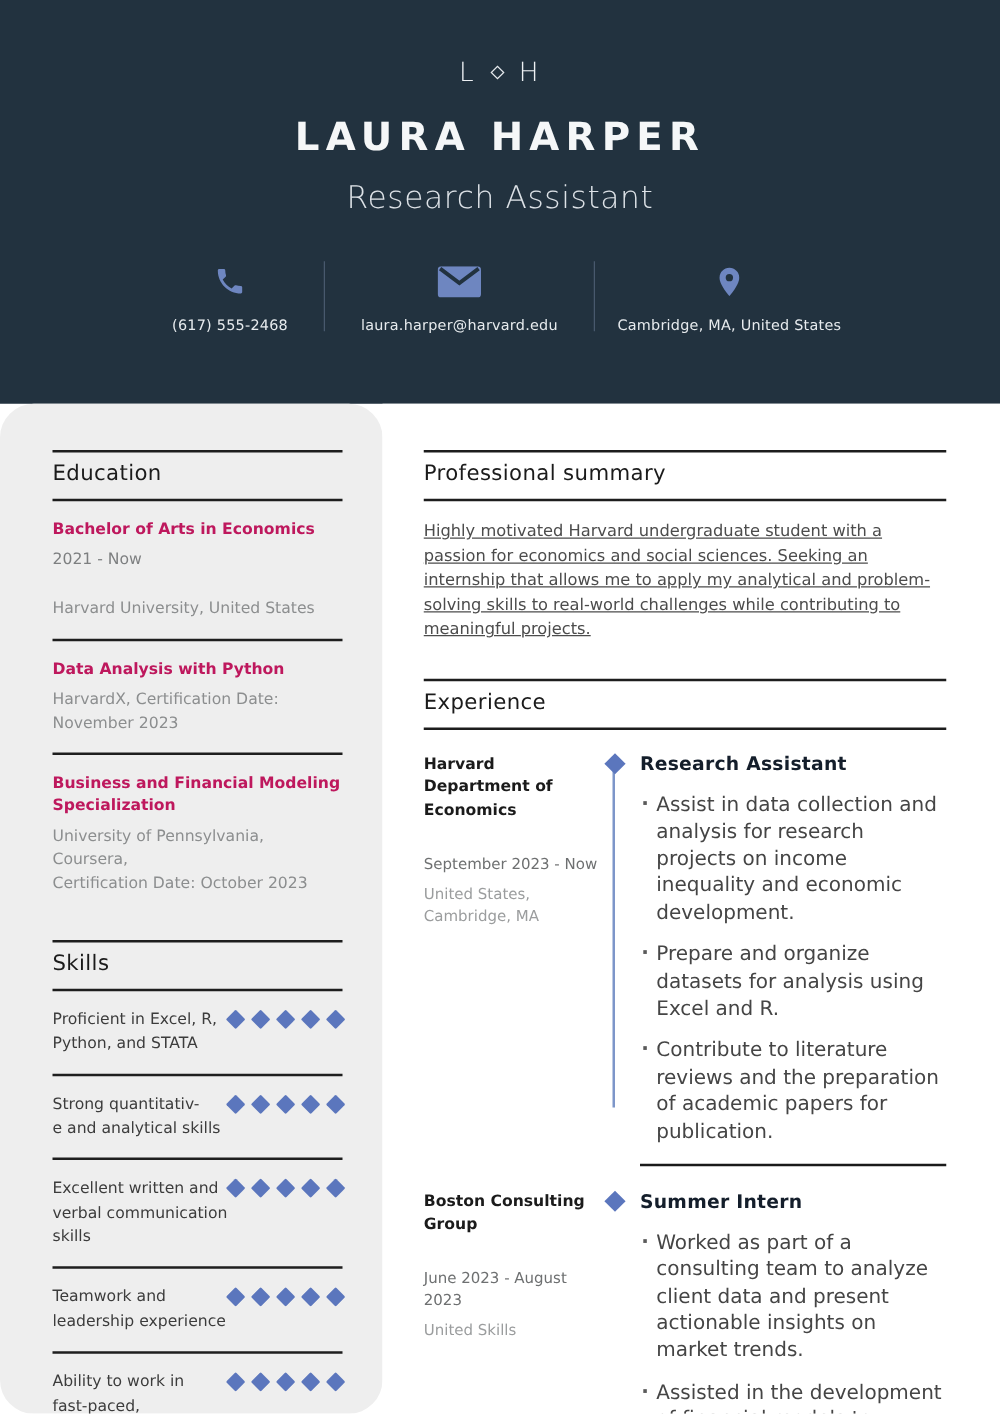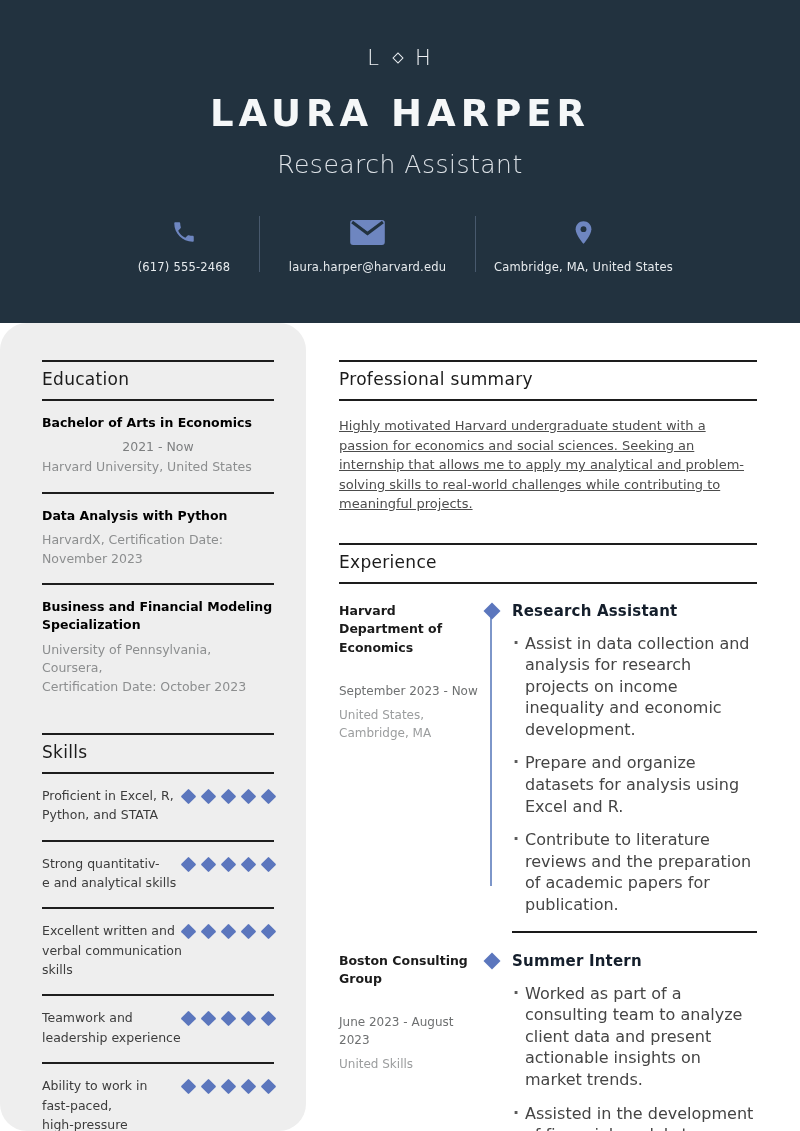--- a/index.html
+++ b/index.html
@@ -5,43 +5,43 @@
   * { margin:0; padding:0; box-sizing:border-box; }
   html,body { background:#ffffff; }
   body { font-family:"DejaVu Sans","Liberation Sans",sans-serif; }
   .page { width:800px; height:1131px; background:#ffffff; overflow:hidden; position:relative; margin:0 auto; }
 
   
   .header { height:323px; background:var(--header-bg,#22323f); text-align:center; color:#f2f4f6; }
   .monogram { padding-top:46px; display:flex; justify-content:center; align-items:center; gap:13px;
               font-size:21px; font-weight:300; color:#edf0f3; letter-spacing:2px; }
   .mono-diamond { width:8px; height:8px; border:1.5px solid #e6eaee; transform:rotate(45deg); display:inline-block; }
-  .name { margin-top:22px; font-size:37px; font-weight:800; letter-spacing:5px; color:#f5f7f8; }
+  .name { margin-top:22px; font-size:31px; font-weight:800; letter-spacing:5px; color:#f5f7f8; }
   .subtitle { margin-top:15px; font-size:25px; font-weight:300; color:#dde2e7; letter-spacing:0.5px; }
 
   .contact-row { margin-top:37px; display:flex; justify-content:center; align-items:stretch; }
   .contact-item { display:flex; flex-direction:column; align-items:center; }
   .ci-phone { width:150px; } .ci-email { width:215px; } .ci-loc { width:215px; }
   .ci-icon { height:32px; display:flex; align-items:center; justify-content:center; }
   .ci-label { margin-top:12px; font-size:11.5px; color:#e7ebee; letter-spacing:0.2px; white-space:nowrap; }
   .contact-divider { width:1px; background:#48596d; height:56px; align-self:flex-start; }
 
   
   .body-row { display:flex; height:808px; }
   .sidebar { width:306px; background:var(--sidebar-bg,#eeeeee); padding:37px 32px 40px 42px; flex-shrink:0;border-radius:27px; }
   .content { flex:1; padding:37px 43px 0 33px; background:#ffffff; }
 
   .section-title { font-size:17px; font-weight:500; color:#1b1b1b; letter-spacing:0.3px;
                    border-top:2px solid #1d1d1d; border-bottom:2px solid #1d1d1d; padding:7px 0 10px; }
 
   
   .edu-item { padding:13px 0 15px; border-bottom:2px solid #1e1e1e; font-size:12.5px; }
   .edu-item.last { border-bottom:none; padding-bottom:26px; }
-  .edu-title { font-weight:700; color:#000000; line-height:1.45; margin-bottom:6px; white-space:pre-line; }
-  .edu-dates { color:#7d7f80; line-height:1.5; margin-bottom:1px;text-align:center; }
+  .edu-title { font-weight:700; color:#be185d; line-height:1.45; margin-bottom:6px; white-space:pre-line; }
+  .edu-dates { color:#7d7f80; line-height:1.5; margin-bottom:20px; }
   .edu-school { color:#8c8e8f; line-height:1.5; white-space:pre-line; }
 
   
   .skills-section { margin-top:10px; }
   .skill-row { display:flex; justify-content:space-between; padding:12px 0 15px; border-bottom:2px solid #1e1e1e; }
   .skill-label { font-size:12.5px; color:#3c3c3c; line-height:1.55; white-space:pre-line; max-width:152px; }
   .diamonds { display:flex; gap:9px; padding-top:5px; }
   .diamonds .dm { width:11px; height:11px; background:var(--accent,#5b76bd); transform:rotate(45deg); border-radius:1px; flex-shrink:0; }
 
   

